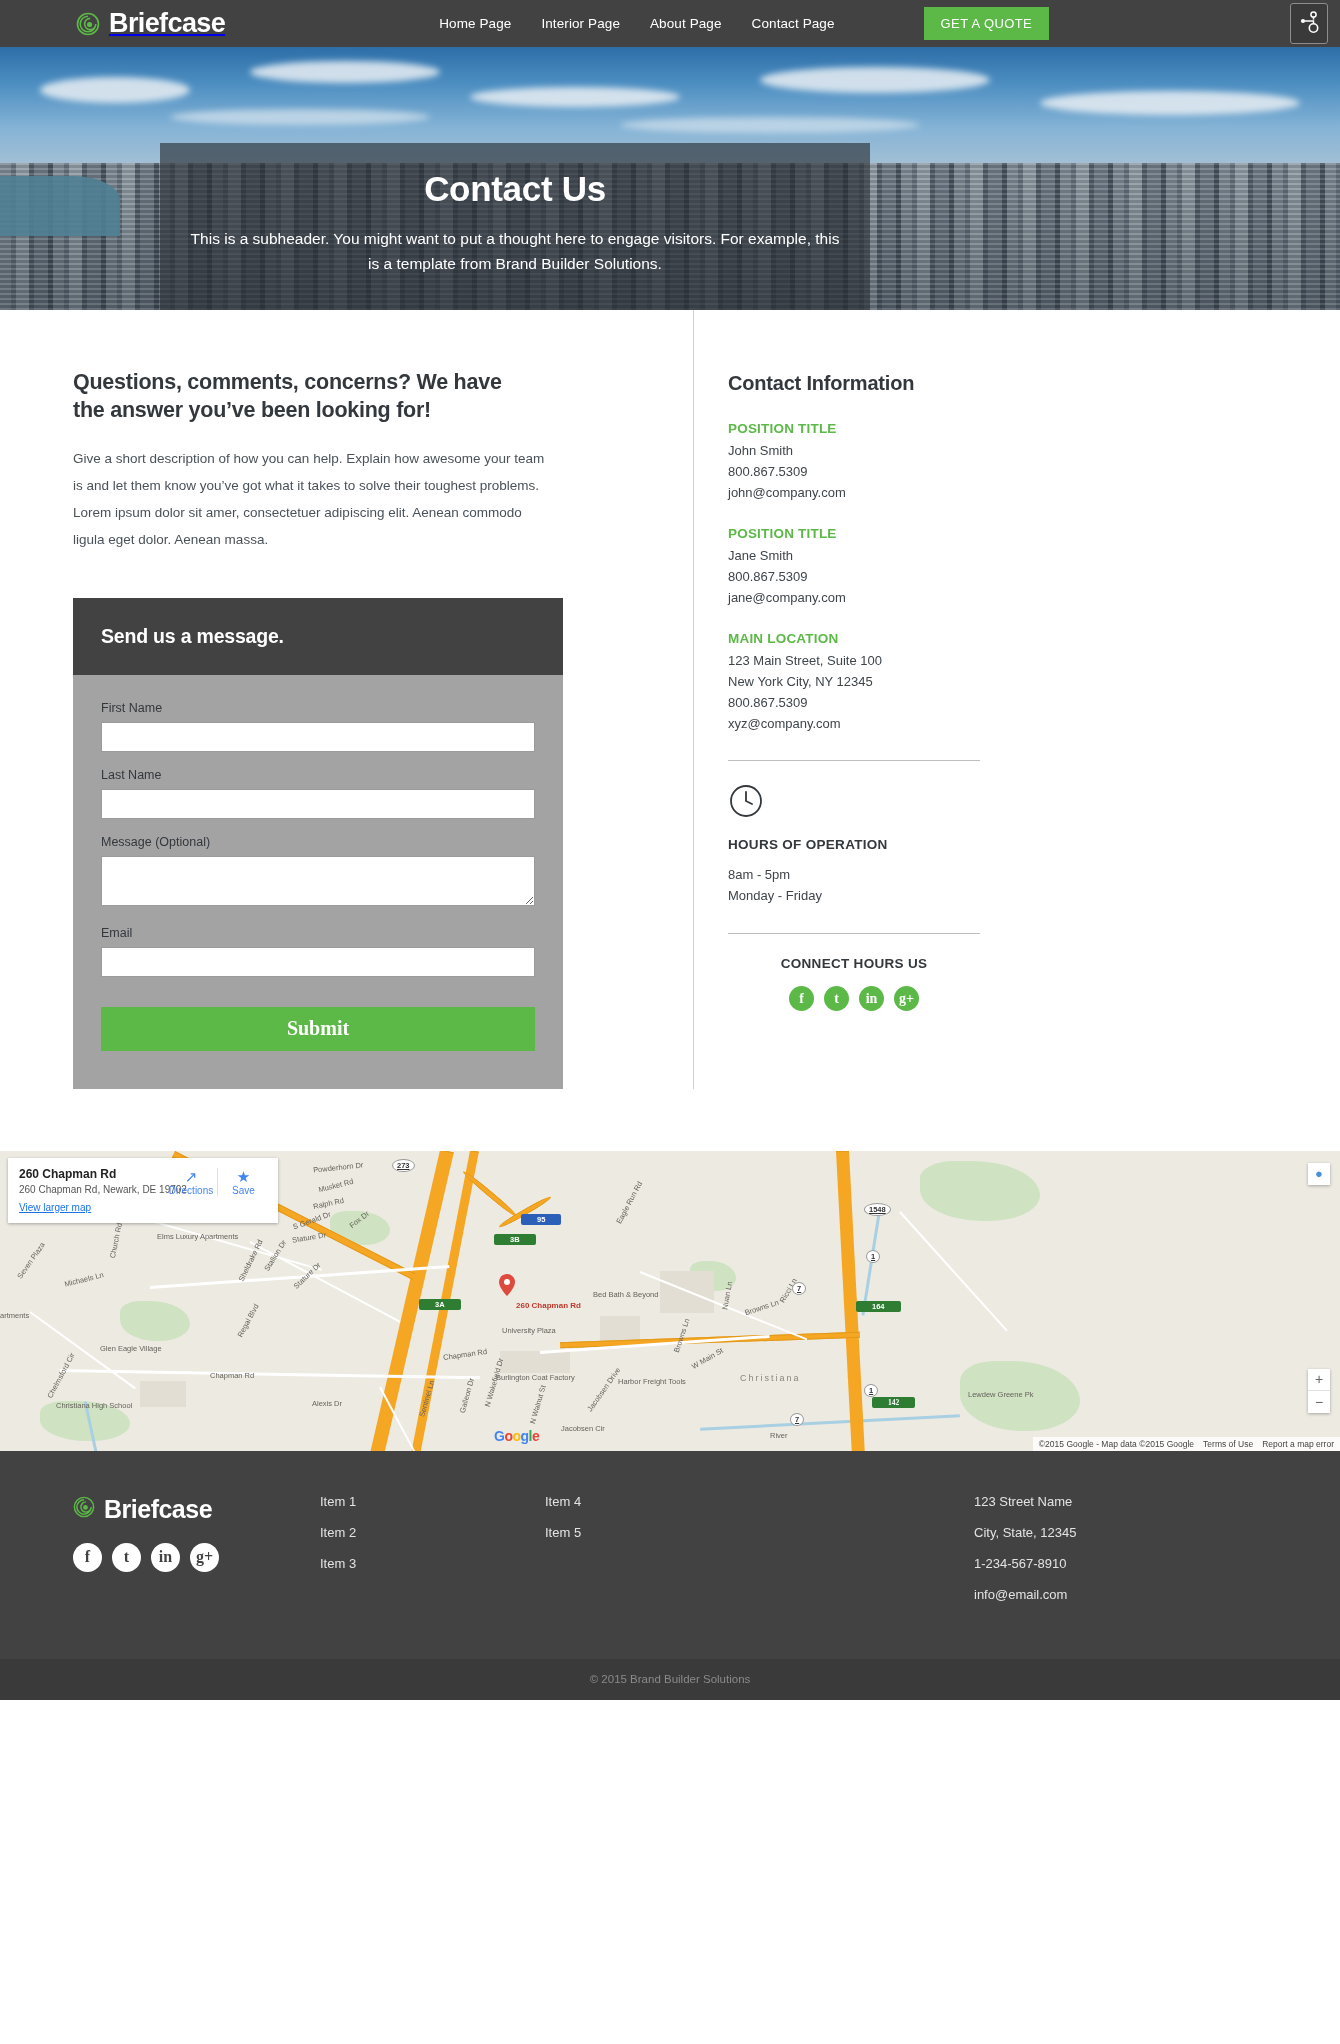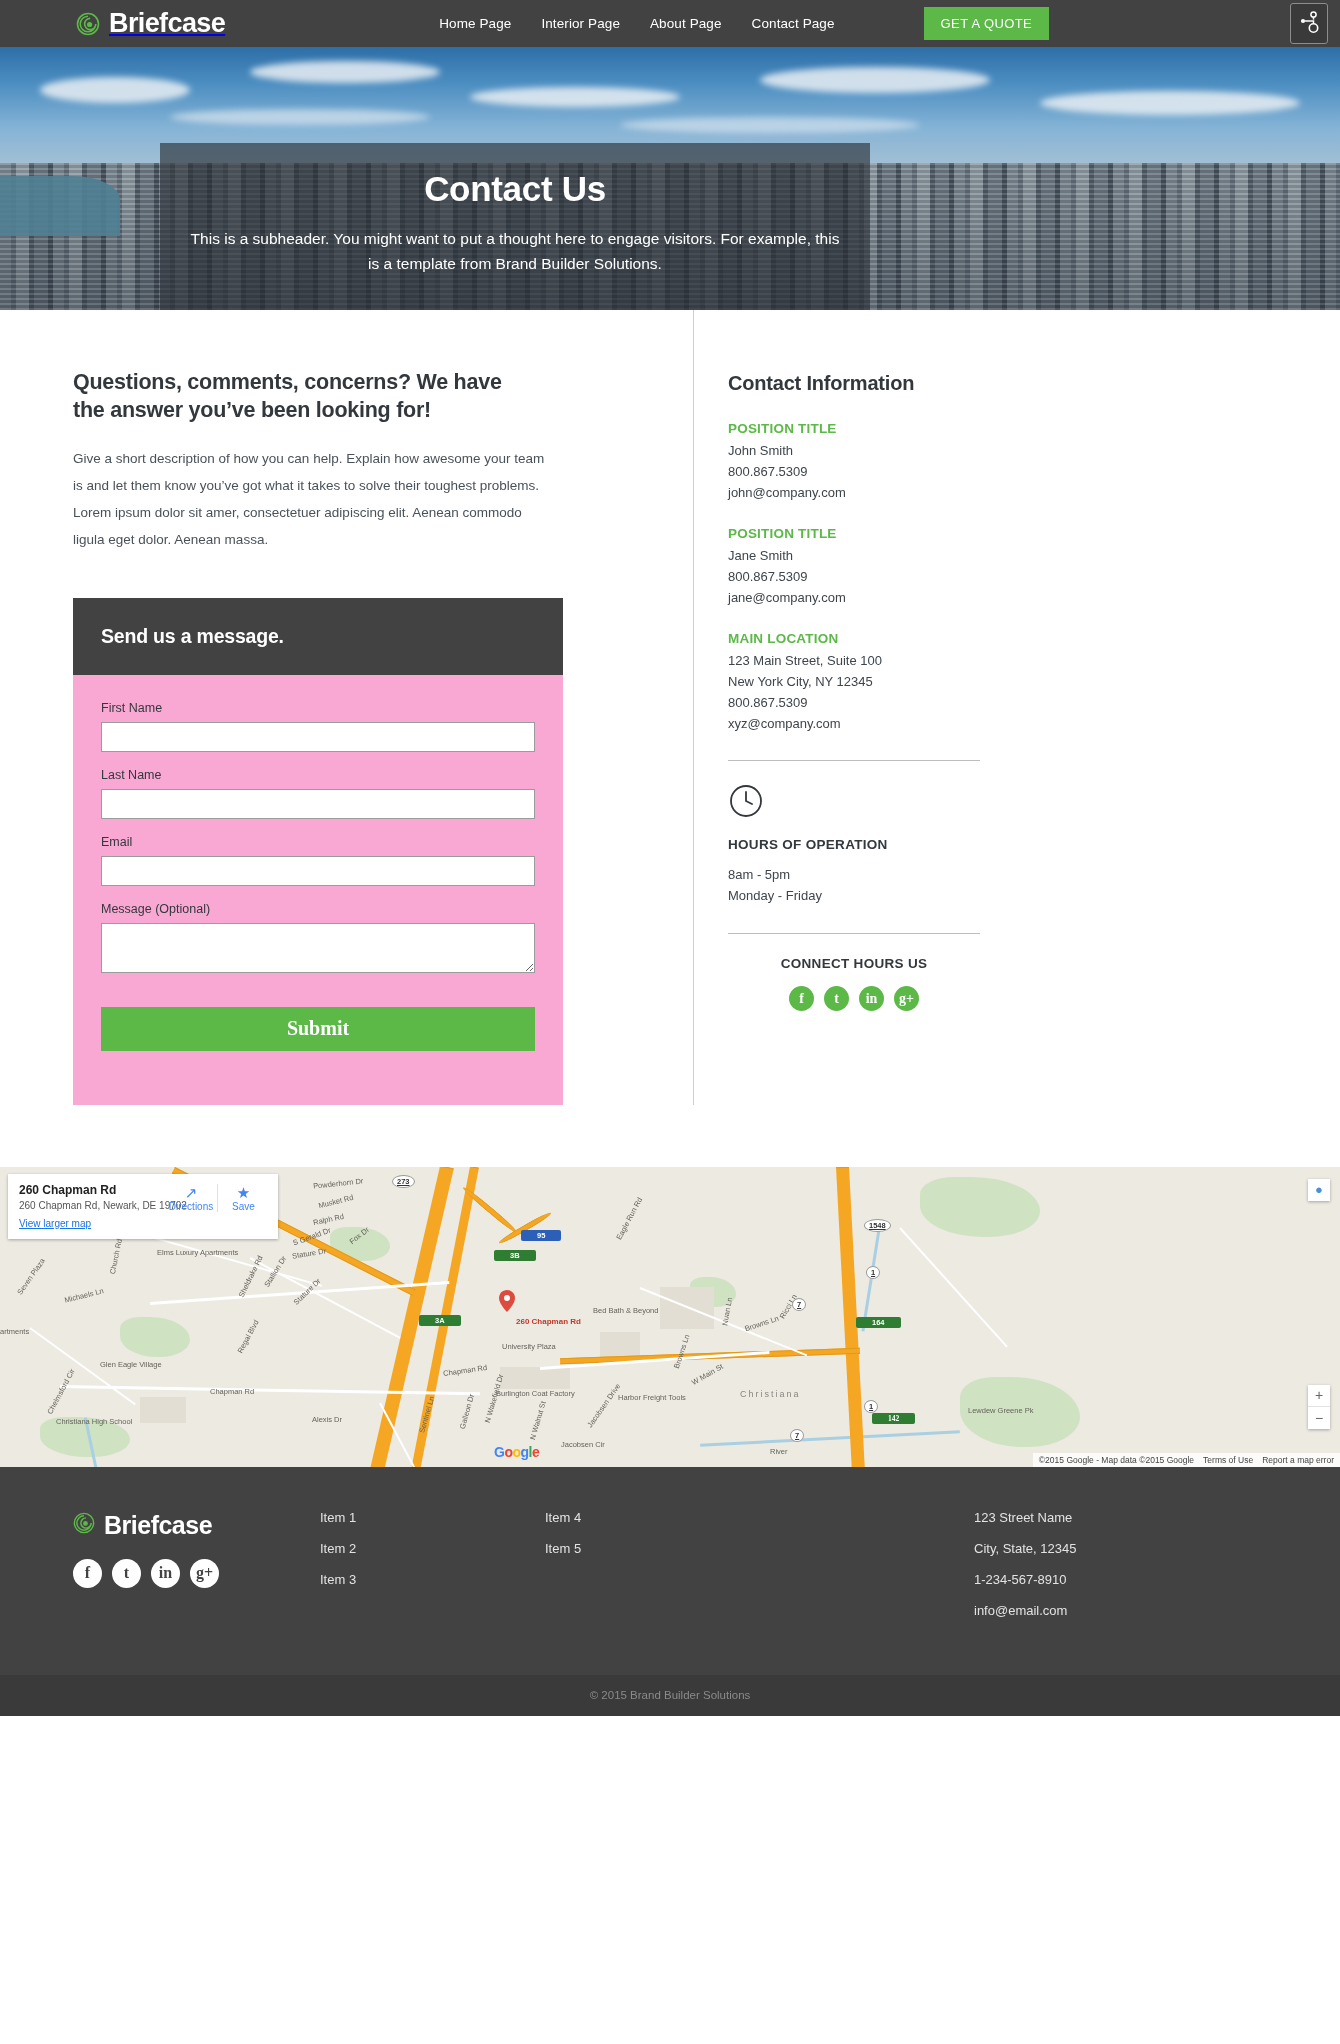--- a/index.html
+++ b/index.html
@@ -168,22 +168,22 @@
     background: #424242;
     padding: 27px 28px;
   }
   .form-card-head h3 {
     color: #ffffff;
     font-size: 19.5px;
     font-weight: bold;
     letter-spacing: -0.2px;
   }
   .form-card-body {
-    background: #f9a8d4;
-    padding: 26px 28px 54px;
+    background: #a3a3a3;
+    padding: 26px 28px 38px;
   }
   .field { margin-bottom: 16px; }
   .field label {
     display: block;
     font-size: 12.5px;
     color: #33383d;
     margin-bottom: 7px;
   }
   .field input[type=text] {
     width: 100%;
@@ -424,27 +424,27 @@
           <label>First Name</label>
           <input type="text" placeholder="" style="">
         </div>
 
         <div class="field">
           <label>Last Name</label>
           <input type="text" placeholder="" style="">
         </div>
 
         <div class="field">
+          <label>Message (Optional)</label>
+          <textarea style=""></textarea>
+        </div>
+
+        <div class="field">
           <label>Email</label>
           <input type="text" placeholder="" style="">
-        </div>
-
-        <div class="field">
-          <label>Message (Optional)</label>
-          <textarea style=""></textarea>
         </div>
 
         <button class="submit-btn">Submit</button>
       </div>
     </div>
   </div>
 
   <aside class="col-right">
     <h3 class="ci-title">Contact Information</h3>
 

